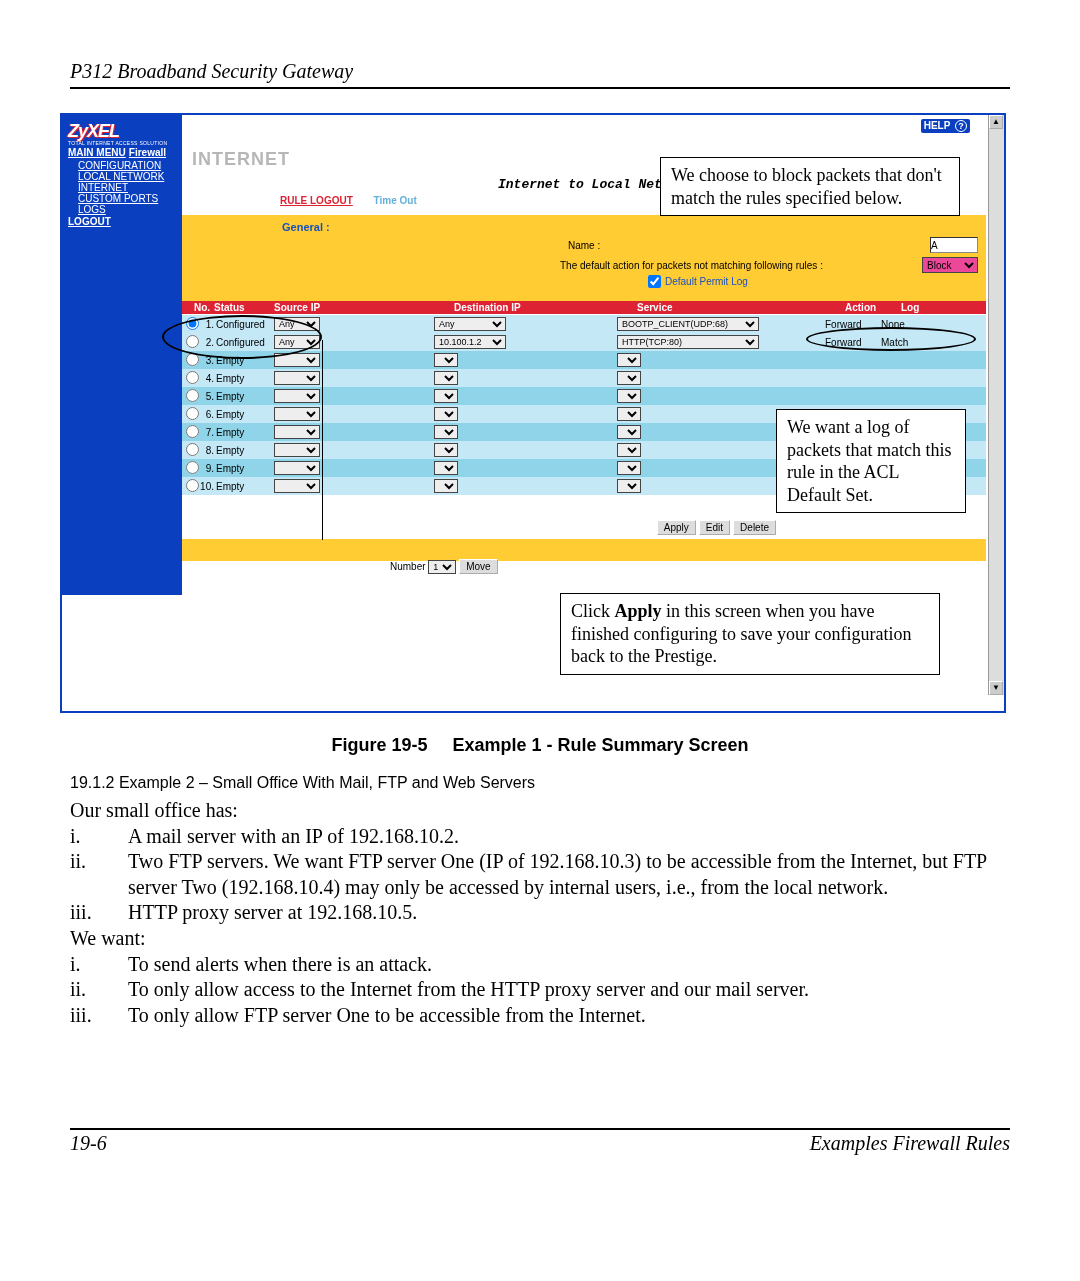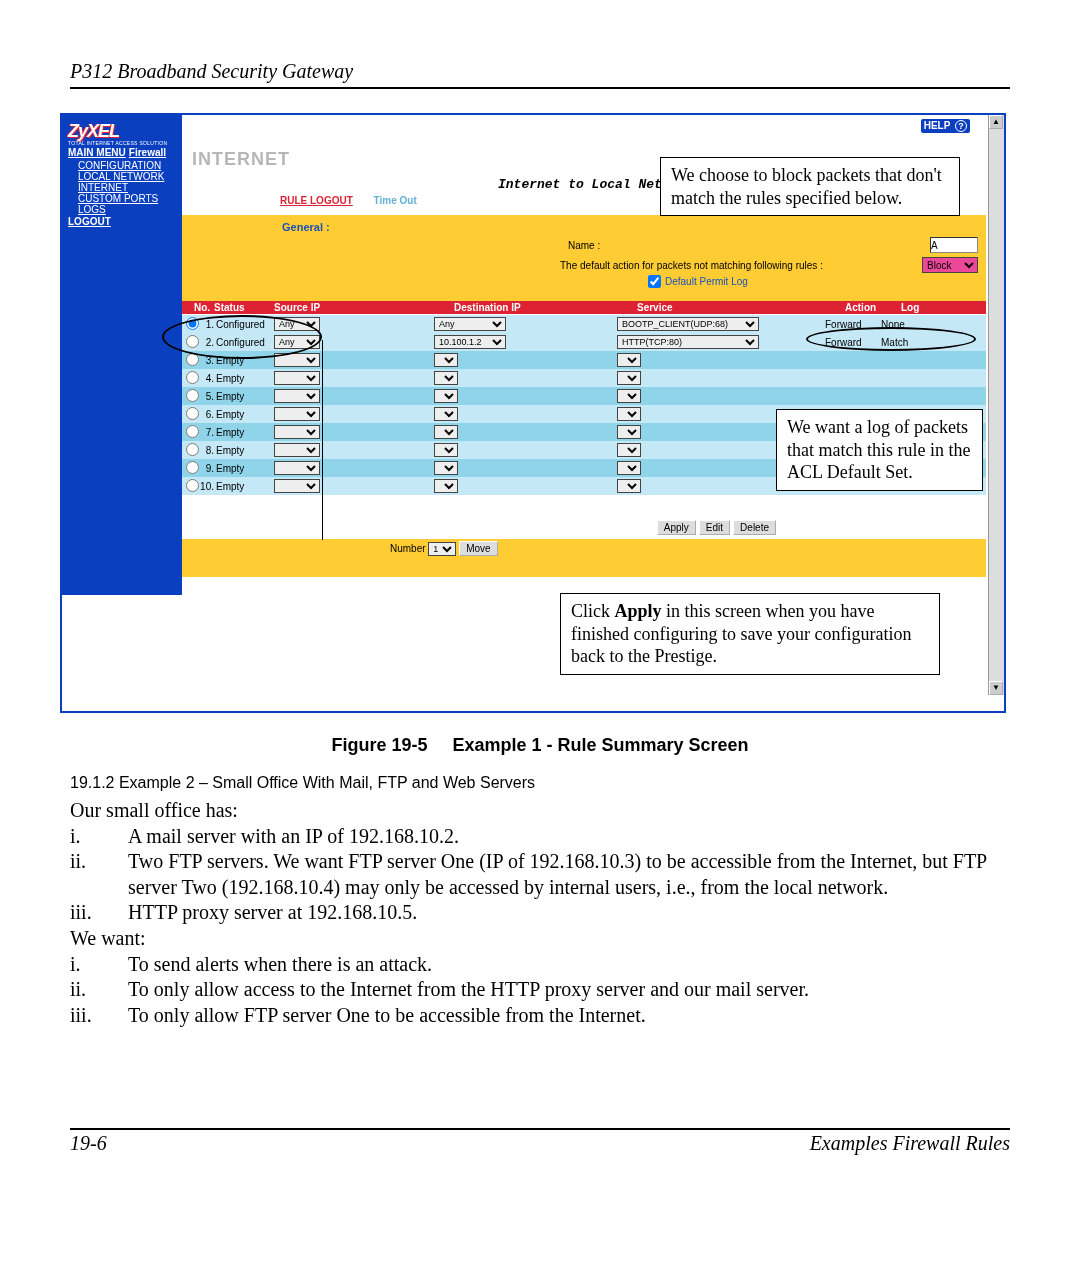--- a/index.html
+++ b/index.html
@@ -160,22 +160,22 @@
     font-size: 10px;
     background: #ddd;
     border: 1px outset #fff;
     padding: 1px 6px;
   }
   .move-row {
     position: absolute;
     left: 120px; top: 424px;
     right: 18px;
     background: #ffcc33;
-    height: 38px;
-    padding: 2px 0 2px 208px;
+    height: 15px;
+    padding: 20px 0 2px 208px;
     font-size: 10px;
   }
   .ring {
     position: absolute;
     border: 2px solid #000;
     border-radius: 50%;
     background: transparent;
   }
   .callout {
     position: absolute;
@@ -400,21 +400,21 @@
           <div class="src"><select class="mini-select" style="width: 46px;"><option></option></select></div>
           <div class="dst"><select class="mini-select" style="width: 24px;"><option></option></select></div>
           <div class="svc"><select class="mini-select" style="width: 24px;"><option></option></select></div>
           <div class="act"></div>
           <div class="log"></div>
         </div>
       </div>
   </div>
 
   <div class="callout" style="left:598px; top:42px; width:300px;">We choose to block packets that don't match the rules specified below.</div>
-  <div class="callout" style="left:714px; top:294px; width:207px;">We want a log of packets that match this rule in the ACL Default Set.</div>
+  <div class="callout" style="left:714px; top:294px; width:190px;">We want a log of packets that match this rule in the ACL Default Set.</div>
 
   <div class="ring" style="left:100px; top:200px; width:160px; height:44px;"></div>
   <div class="ring" style="left:744px; top:212px; width:170px; height:24px;"></div>
 
   <div class="btn-row">
     <button>Apply</button>
     <button>Edit</button>
     <button>Delete</button>
   </div>
   <div class="move-row">

